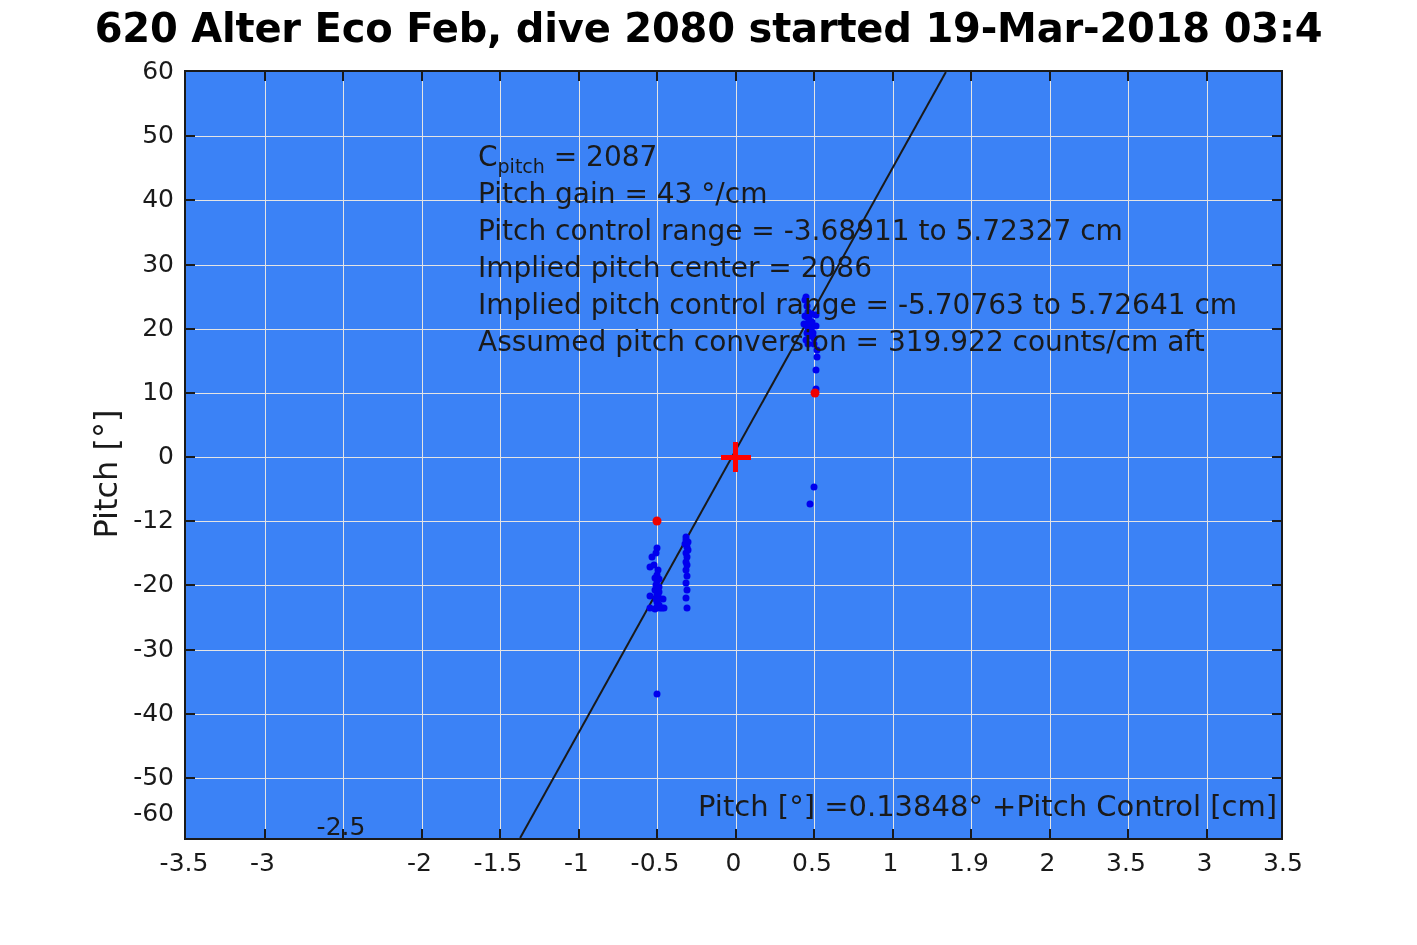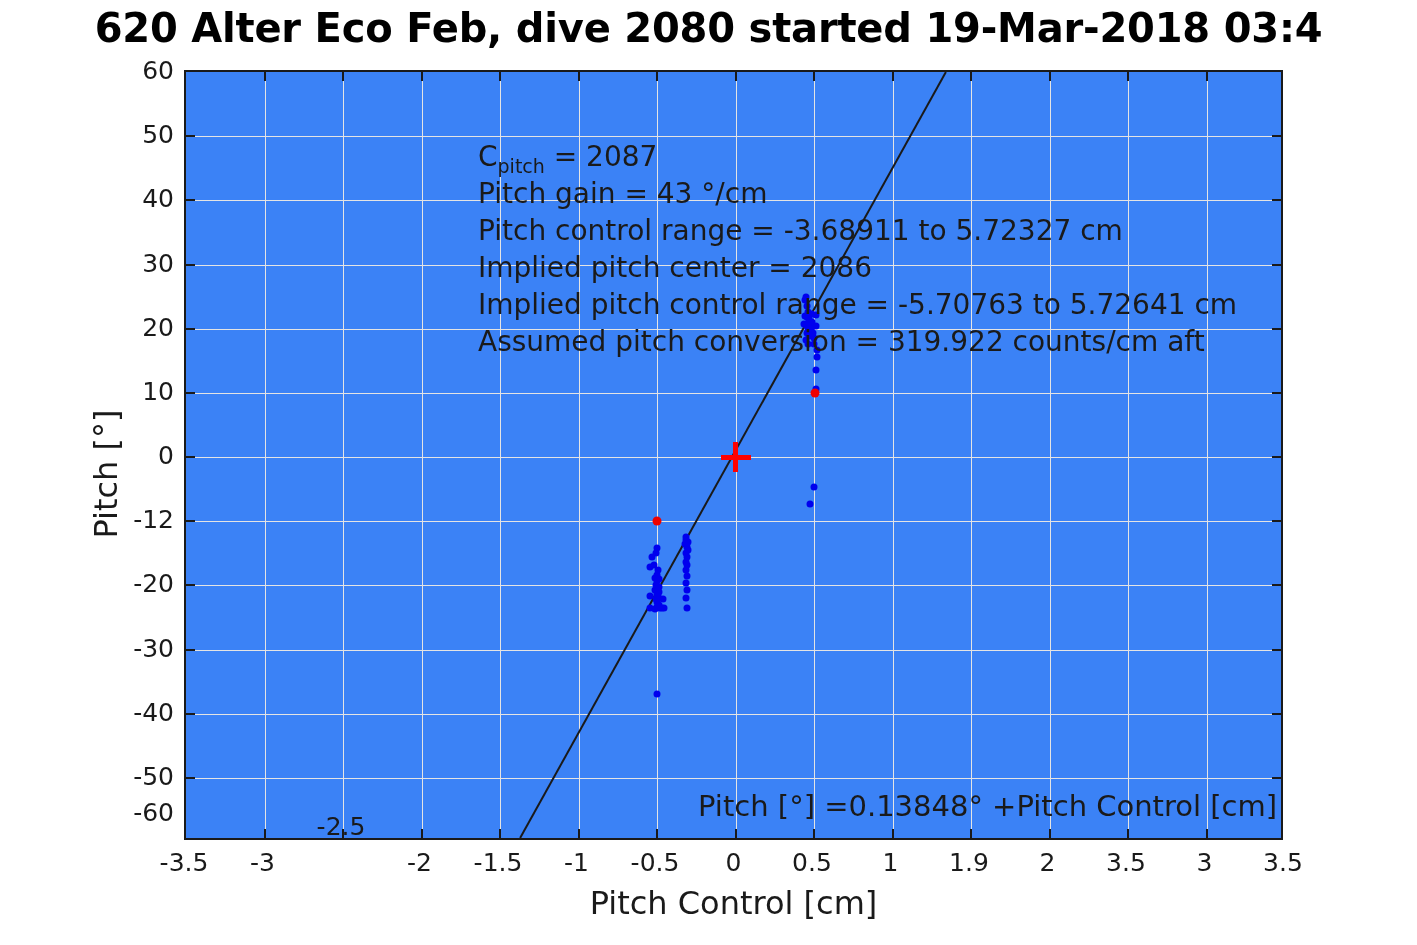--- a/index.html
+++ b/index.html
@@ -404,15 +404,14 @@
       <div class="yticklabel" style="left: 88px; width: 86px; top: 519.167px;">-12</div>
       <div class="yticklabel" style="left: 88px; width: 86px; top: 455px;">0</div>
       <div class="yticklabel" style="left: 88px; width: 86px; top: 390.833px;">10</div>
       <div class="yticklabel" style="left: 88px; width: 86px; top: 326.667px;">20</div>
       <div class="yticklabel" style="left: 88px; width: 86px; top: 262.5px;">30</div>
       <div class="yticklabel" style="left: 88px; width: 86px; top: 198.333px;">40</div>
       <div class="yticklabel" style="left: 88px; width: 86px; top: 134.167px;">50</div>
       <div class="yticklabel" style="left: 88px; width: 86px; top: 70px;">60</div>
     </div>
 
-  <div id="xlabel">Pitch Control [cm]</div>
   <div id="ylabel">Pitch [°]</div>
 </div>
 
 </body></html>

